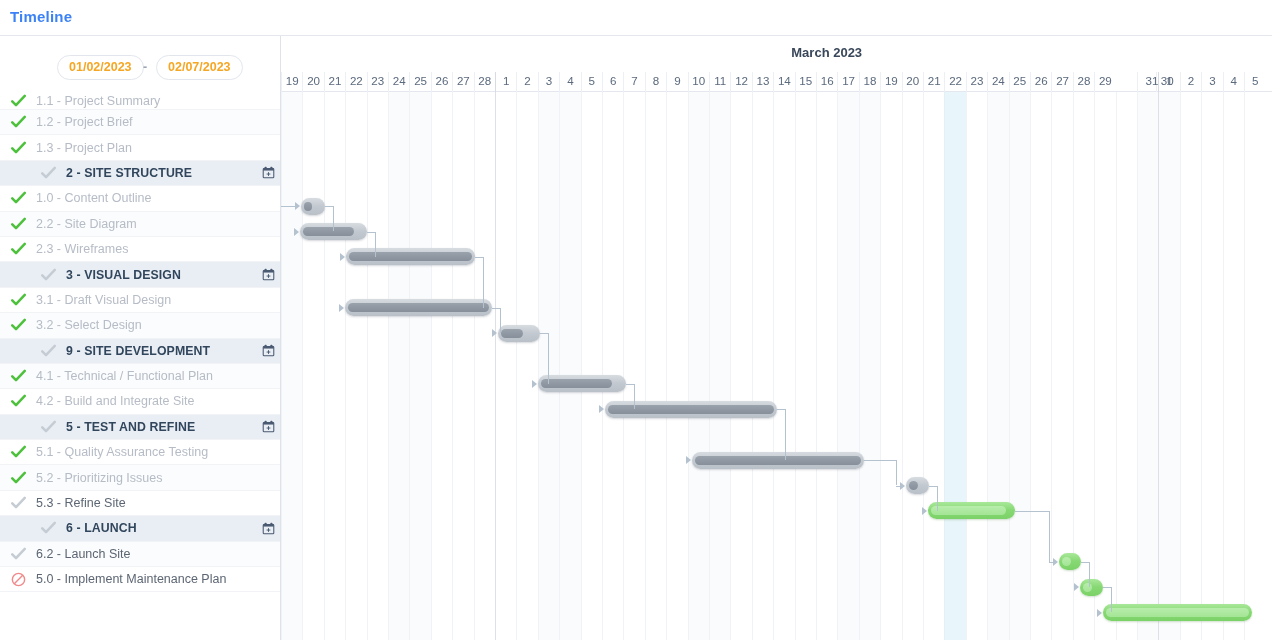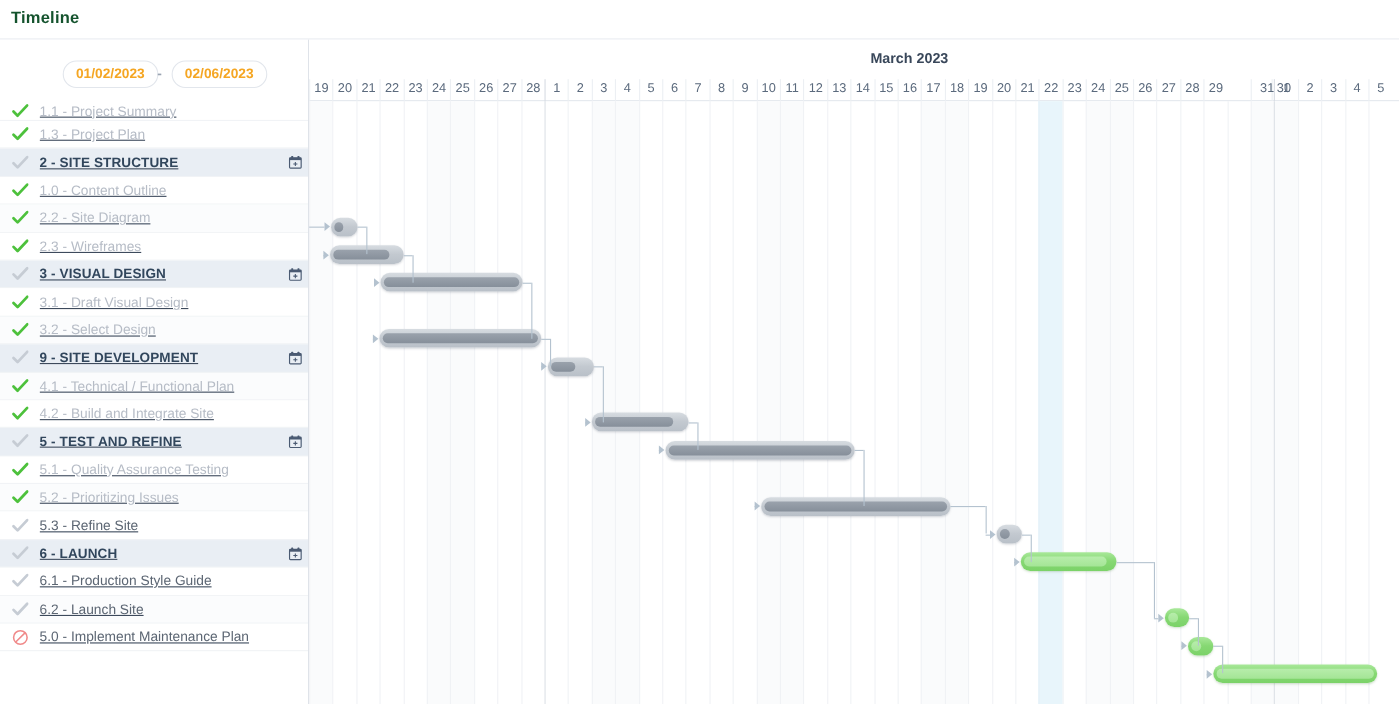--- a/index.html
+++ b/index.html
@@ -14,21 +14,21 @@
   #app { position: relative; width: 1272px; height: 640px; }
 
   
   .titlebar {
     position: absolute; left: 0; top: 0; width: 1272px; height: 36px;
     border-bottom: 1px solid #e4e8ee;
     background: #fff;
   }
   .titlebar .title {
     position: absolute; left: 10px; top: 8px;
-    font-size: 15px; font-weight: bold; color: #14532d;
+    font-size: 15px; font-weight: bold; color: #3b82f6;
     letter-spacing: .2px;
   }
 
   
   .leftpanel {
     position: absolute; left: 0; top: 36px; width: 281px; height: 604px;
     background: #fff;
     border-right: 1px solid #dfe3e9;
     overflow: hidden;
   }
@@ -44,30 +44,30 @@
     text-align: center;
     padding: 0 11px;
   }
   .chip.start { left: 57px; }
   .chip.end { left: 156px; }
   .dash {
     position: absolute; left: 143px; top: 24px;
     font-size: 12.5px; color: #9aa4b2; font-weight: bold;
   }
 
-  .rows { position: absolute; left: 0; top: 56px; width: 281px; text-decoration: underline; }
+  .rows { position: absolute; left: 0; top: 56px; width: 281px; }
   .row {
     position: relative;
     height: 25.4px;
     display: flex; align-items: center;
     background: #fff;
     border-bottom: 1px solid #f1f3f6;
   }
   .row.alt { background: #fbfcfd; }
-  .row.group { background: #e9eef4; }
+  .row.group { background: #e9eef4; padding-left: 30px; }
   .row .status {
     width: 36px; flex: 0 0 36px;
     display: flex; align-items: center; justify-content: center;
   }
   .row .label {
     flex: 1 1 auto;
     font-size: 12.5px;
     color: #b6bcc6;
     white-space: nowrap; overflow: hidden;
   }
@@ -147,30 +147,39 @@
 <div id="app">
 
   <div class="titlebar">
     <div class="title">Timeline</div>
   </div>
 
   <div class="leftpanel">
     <div class="daterange">
       <div class="chip start">01/02/2023</div>
       <div class="dash">-</div>
-      <div class="chip end">02/06/2023</div>
+      <div class="chip end">02/07/2023</div>
     </div>
     <div class="rows" id="task-rows">
         <div class="row" style="height: 18px;">
           <div class="status">
             <svg class="check" viewBox="0 0 18 16">
               <path d="M1.5 8.5 L6 13 L16.5 1.8" fill="none" stroke="#4dc13c" stroke-width="3" stroke-linecap="round" stroke-linejoin="round"></path>
             </svg>
           </div>
           <div class="label">1.1 - Project Summary</div>
+          <div class="cal"></div>
+        </div>
+        <div class="row alt">
+          <div class="status">
+            <svg class="check" viewBox="0 0 18 16">
+              <path d="M1.5 8.5 L6 13 L16.5 1.8" fill="none" stroke="#4dc13c" stroke-width="3" stroke-linecap="round" stroke-linejoin="round"></path>
+            </svg>
+          </div>
+          <div class="label">1.2 - Project Brief</div>
           <div class="cal"></div>
         </div>
         <div class="row">
           <div class="status">
             <svg class="check" viewBox="0 0 18 16">
               <path d="M1.5 8.5 L6 13 L16.5 1.8" fill="none" stroke="#4dc13c" stroke-width="3" stroke-linecap="round" stroke-linejoin="round"></path>
             </svg>
           </div>
           <div class="label">1.3 - Project Plan</div>
           <div class="cal"></div>
@@ -347,29 +356,20 @@
           <div class="cal">
             <svg width="13" height="13" viewBox="0 0 16 16">
               <rect x="1.5" y="3" width="13" height="11.5" rx="1" fill="none" stroke="#4a5a72" stroke-width="1.3"></rect>
               <rect x="1.5" y="3" width="13" height="2.6" fill="#4a5a72"></rect>
               <rect x="3.4" y="1" width="2.2" height="3" rx=".6" fill="#4a5a72"></rect>
               <rect x="10.4" y="1" width="2.2" height="3" rx=".6" fill="#4a5a72"></rect>
               <line x1="8" y1="7.6" x2="8" y2="12.2" stroke="#4a5a72" stroke-width="1.2"></line>
               <line x1="5.7" y1="9.9" x2="10.3" y2="9.9" stroke="#4a5a72" stroke-width="1.2"></line>
             </svg>
           </div>
-        </div>
-        <div class="row">
-          <div class="status">
-            <svg class="check" viewBox="0 0 18 16">
-              <path d="M1.5 8.5 L6 13 L16.5 1.8" fill="none" stroke="#c6ccd4" stroke-width="3" stroke-linecap="round" stroke-linejoin="round"></path>
-            </svg>
-          </div>
-          <div class="label dark">6.1 - Production Style Guide</div>
-          <div class="cal"></div>
         </div>
         <div class="row alt">
           <div class="status">
             <svg class="check" viewBox="0 0 18 16">
               <path d="M1.5 8.5 L6 13 L16.5 1.8" fill="none" stroke="#c6ccd4" stroke-width="3" stroke-linecap="round" stroke-linejoin="round"></path>
             </svg>
           </div>
           <div class="label dark">6.2 - Launch Site</div>
           <div class="cal"></div>
         </div>

